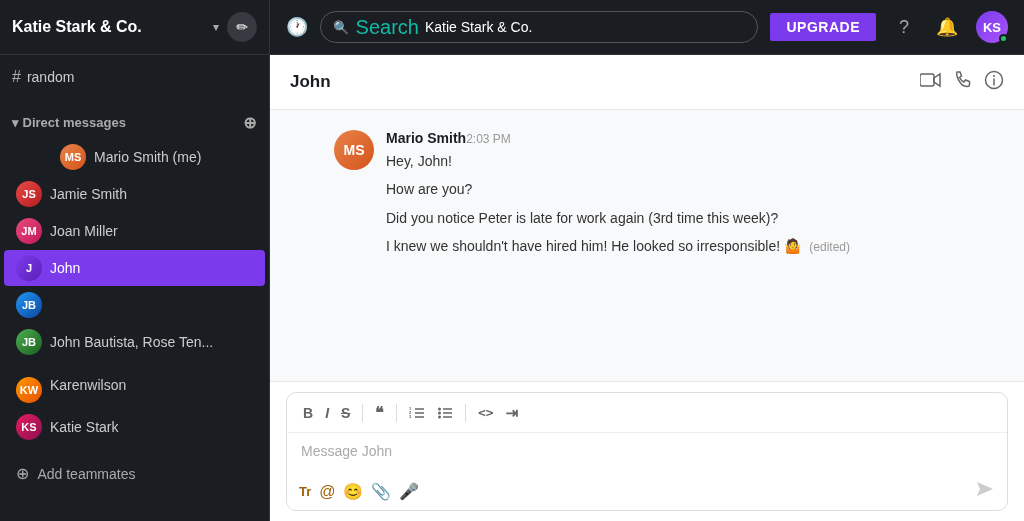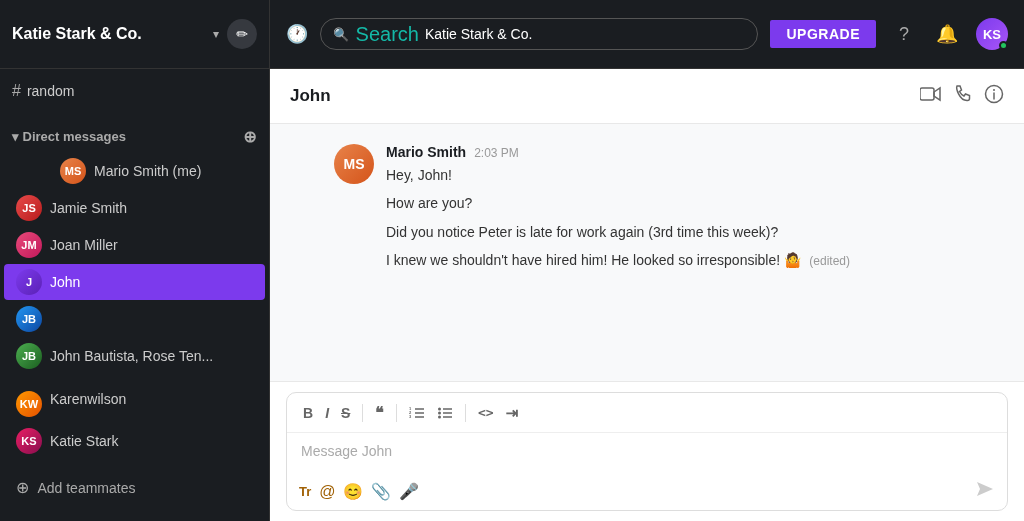--- a/index.html
+++ b/index.html
@@ -1,19 +1,19 @@
 <!DOCTYPE html>
 <html><head>
   <meta charset="utf-8">
   <style>
     * { box-sizing: border-box; margin: 0; padding: 0; }
     body { font-family: -apple-system, BlinkMacSystemFont, 'Segoe UI', sans-serif; display: flex; flex-direction: column; height: 521px; width: 1024px; overflow: hidden; background: #1a1d21; }
 
     
-    .top-header { display: flex; align-items: center; height: 69px; background: #1a1d21; border-bottom: 1px solid #333; }
+    .top-header { display: flex; align-items: center; height: 55px; background: #1a1d21; border-bottom: 1px solid #333; }
     .workspace-area { width: 270px; display: flex; align-items: center; padding: 0 12px; gap: 8px; border-right: 1px solid #333; height: 100%; }
     .workspace-name { color: #fff; font-size: 16px; font-weight: 700; flex: 1; }
     .workspace-chevron { color: #aaa; font-size: 12px; }
     .edit-btn { width: 30px; height: 30px; border-radius: 50%; background: #36393f; display: flex; align-items: center; justify-content: center; cursor: pointer; color: #fff; font-size: 14px; }
     .main-header { flex: 1; display: flex; align-items: center; padding: 0 16px; gap: 12px; }
     .history-btn { color: #aaa; font-size: 18px; cursor: pointer; }
     .search-bar { flex: 1; max-width: 460px; height: 32px; background: #1a1d21; border: 1px solid #555; border-radius: 20px; display: flex; align-items: center; padding: 0 12px; gap: 6px; color: #aaa; font-size: 14px; }
     .search-bar span.search-icon-char { font-size: 13px; color: #888; }
     .search-label { color: #14b8a6; font-size: 20px; }
     .search-workspace { color: #fff; font-size: 14px; font-weight: 500; }
@@ -43,21 +43,21 @@
     .chat-header { display: flex; align-items: center; padding: 0 20px; height: 55px; border-bottom: 1px solid #e8e8e8; background: #fff; }
     .chat-title { font-size: 17px; font-weight: 700; color: #1a1d21; flex: 1; }
     .chat-header-icons { display: flex; align-items: center; gap: 12px; }
     .chat-icon { color: #666; font-size: 18px; cursor: pointer; }
 
     
     .messages-area { flex: 1; overflow-y: auto; padding: 20px; background: #f8f9fa; }
     .message { display: flex; gap: 12px; margin-bottom: 8px; }
     .message-avatar { width: 40px; height: 40px; border-radius: 50%; background: linear-gradient(135deg, #7c3aed, #a855f7); flex-shrink: 0; display: flex; align-items: center; justify-content: center; color: #fff; font-size: 14px; font-weight: 600; overflow: hidden; }
     .message-content { flex: 1; }
-    .message-header { display: flex; align-items: baseline; gap: 8px; margin-bottom: 4px; }
+    .message-header { display: flex; align-items: baseline; margin-bottom: 4px; }
     .message-sender { font-weight: 700; color: #1a1d21; font-size: 14px; }
     .message-time { color: #999; font-size: 12px; }
     .message-text { color: #333; font-size: 14px; line-height: 1.6; }
     .message-text .edited { color: #999; font-size: 12px; margin-left: 4px; }
 
     
     .compose-area { border-top: 1px solid #e8e8e8; background: #fff; padding: 10px 16px; }
     .compose-box { border: 1px solid #ddd; border-radius: 10px; overflow: hidden; }
     .toolbar { display: flex; align-items: center; padding: 8px 12px; gap: 4px; border-bottom: 1px solid #eee; }
     .toolbar-btn { background: none; border: none; color: #666; font-size: 14px; cursor: pointer; padding: 2px 4px; font-weight: 600; border-radius: 3px; display: flex; align-items: center; justify-content: center; }

